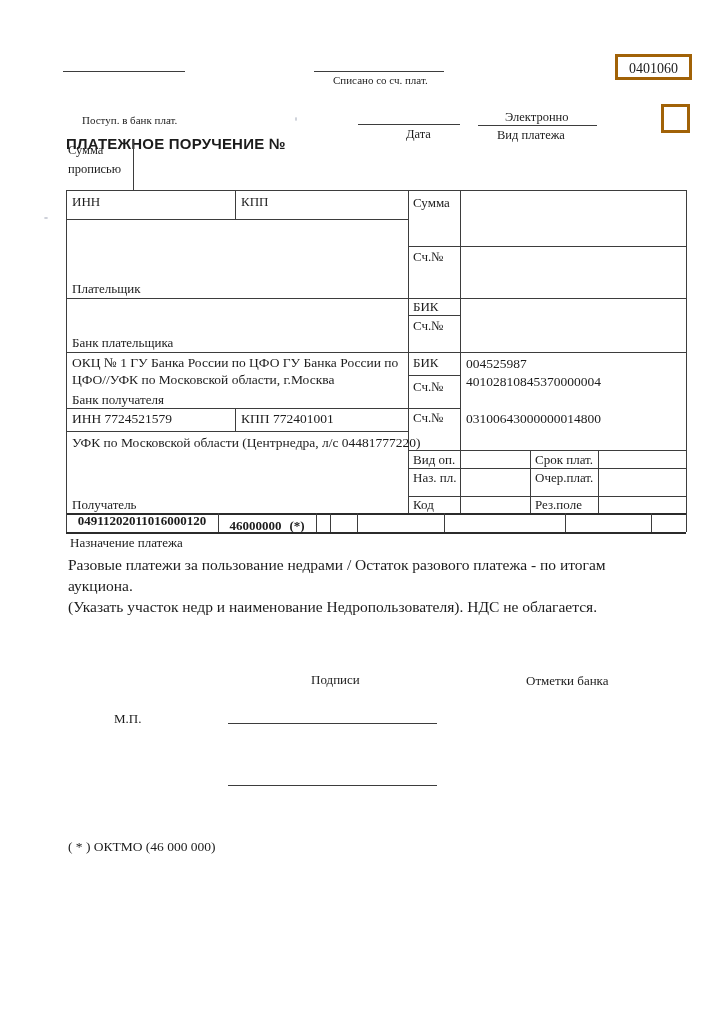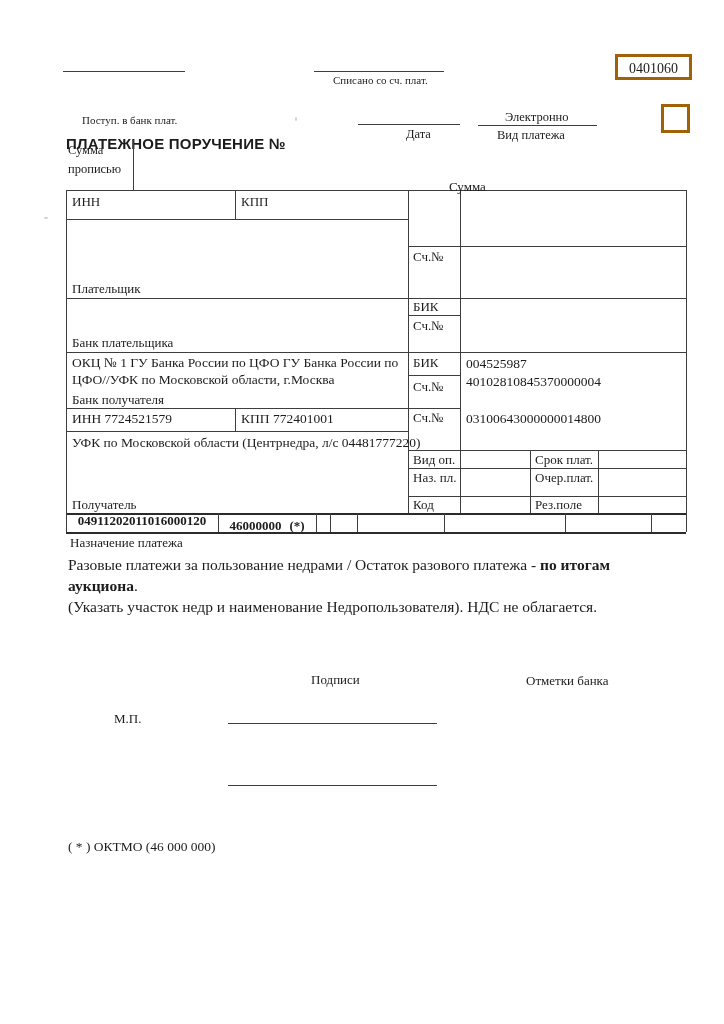--- a/index.html
+++ b/index.html
@@ -7,21 +7,21 @@
     position:relative;width:724px;height:1024px;background:#ffffff;
     font-family:"Liberation Serif",serif;color:#1c1c1c;overflow:hidden;
     margin:0 auto;
   }
   .hl{position:absolute;height:1px;background:#3d3d3d;}
   .hl.bold{height:2px;background:#2b2b2b;}
   .vl{position:absolute;width:1px;background:#3d3d3d;}
   .t{position:absolute;font-size:13px;line-height:1.15;white-space:nowrap;}
   .t.small{font-size:11px;}
   .t.val{font-size:13.5px;}
-  .b{font-weight:bold;}
+  .b{font-weight:normal;}
   .title{
     position:absolute;font-family:"Liberation Sans",sans-serif;
     font-weight:700;font-size:15px;letter-spacing:.2px;white-space:nowrap;margin-top:29px;
   }
   .box{position:absolute;border:3px solid #a16207;display:flex;align-items:flex-end;justify-content:center;}
   .cell{position:absolute;display:flex;align-items:center;justify-content:center;font-weight:bold;font-size:13px;white-space:nowrap;}
   .wrap{white-space:normal;}
   .purpose{position:absolute;font-size:15.5px;white-space:nowrap;}
   .speck{position:absolute;background:#8a93a6;opacity:.45;border-radius:50%;}
 </style>
@@ -78,21 +78,21 @@
   <div class="vl" style="left:218px;top:513px;height:19px;"></div>
   <div class="vl" style="left:316px;top:513px;height:19px;"></div>
   <div class="vl" style="left:330px;top:513px;height:19px;"></div>
   <div class="vl" style="left:357px;top:513px;height:19px;"></div>
   <div class="vl" style="left:444px;top:513px;height:19px;"></div>
   <div class="vl" style="left:565px;top:513px;height:19px;"></div>
   <div class="vl" style="left:651px;top:513px;height:19px;"></div>
 
   <div class="t" style="left:72px;top:195px;">ИНН</div>
   <div class="t" style="left:241px;top:195px;">КПП</div>
-  <div class="t" style="left:413px;top:180px;margin-left:36px;">Сумма</div>
+  <div class="t" style="left:413px;top:196px;">Сумма</div>
   <div class="t" style="left:413px;top:250px;">Сч.№</div>
   <div class="t" style="left:72px;top:282px;">Плательщик</div>
   <div class="t" style="left:413px;top:300px;">БИК</div>
   <div class="t" style="left:413px;top:319px;">Сч.№</div>
   <div class="t" style="left:72px;top:336px;">Банк плательщика</div>
 
   <div class="t val" style="left:72px;top:355px;">ОКЦ № 1 ГУ Банка России по ЦФО ГУ Банка России по</div>
   <div class="t val" style="left:72px;top:372px;">ЦФО//УФК по Московской области, г.Москва</div>
   <div class="t" style="left:72px;top:393px;">Банк получателя</div>
   <div class="t" style="left:413px;top:356px;">БИК</div>

